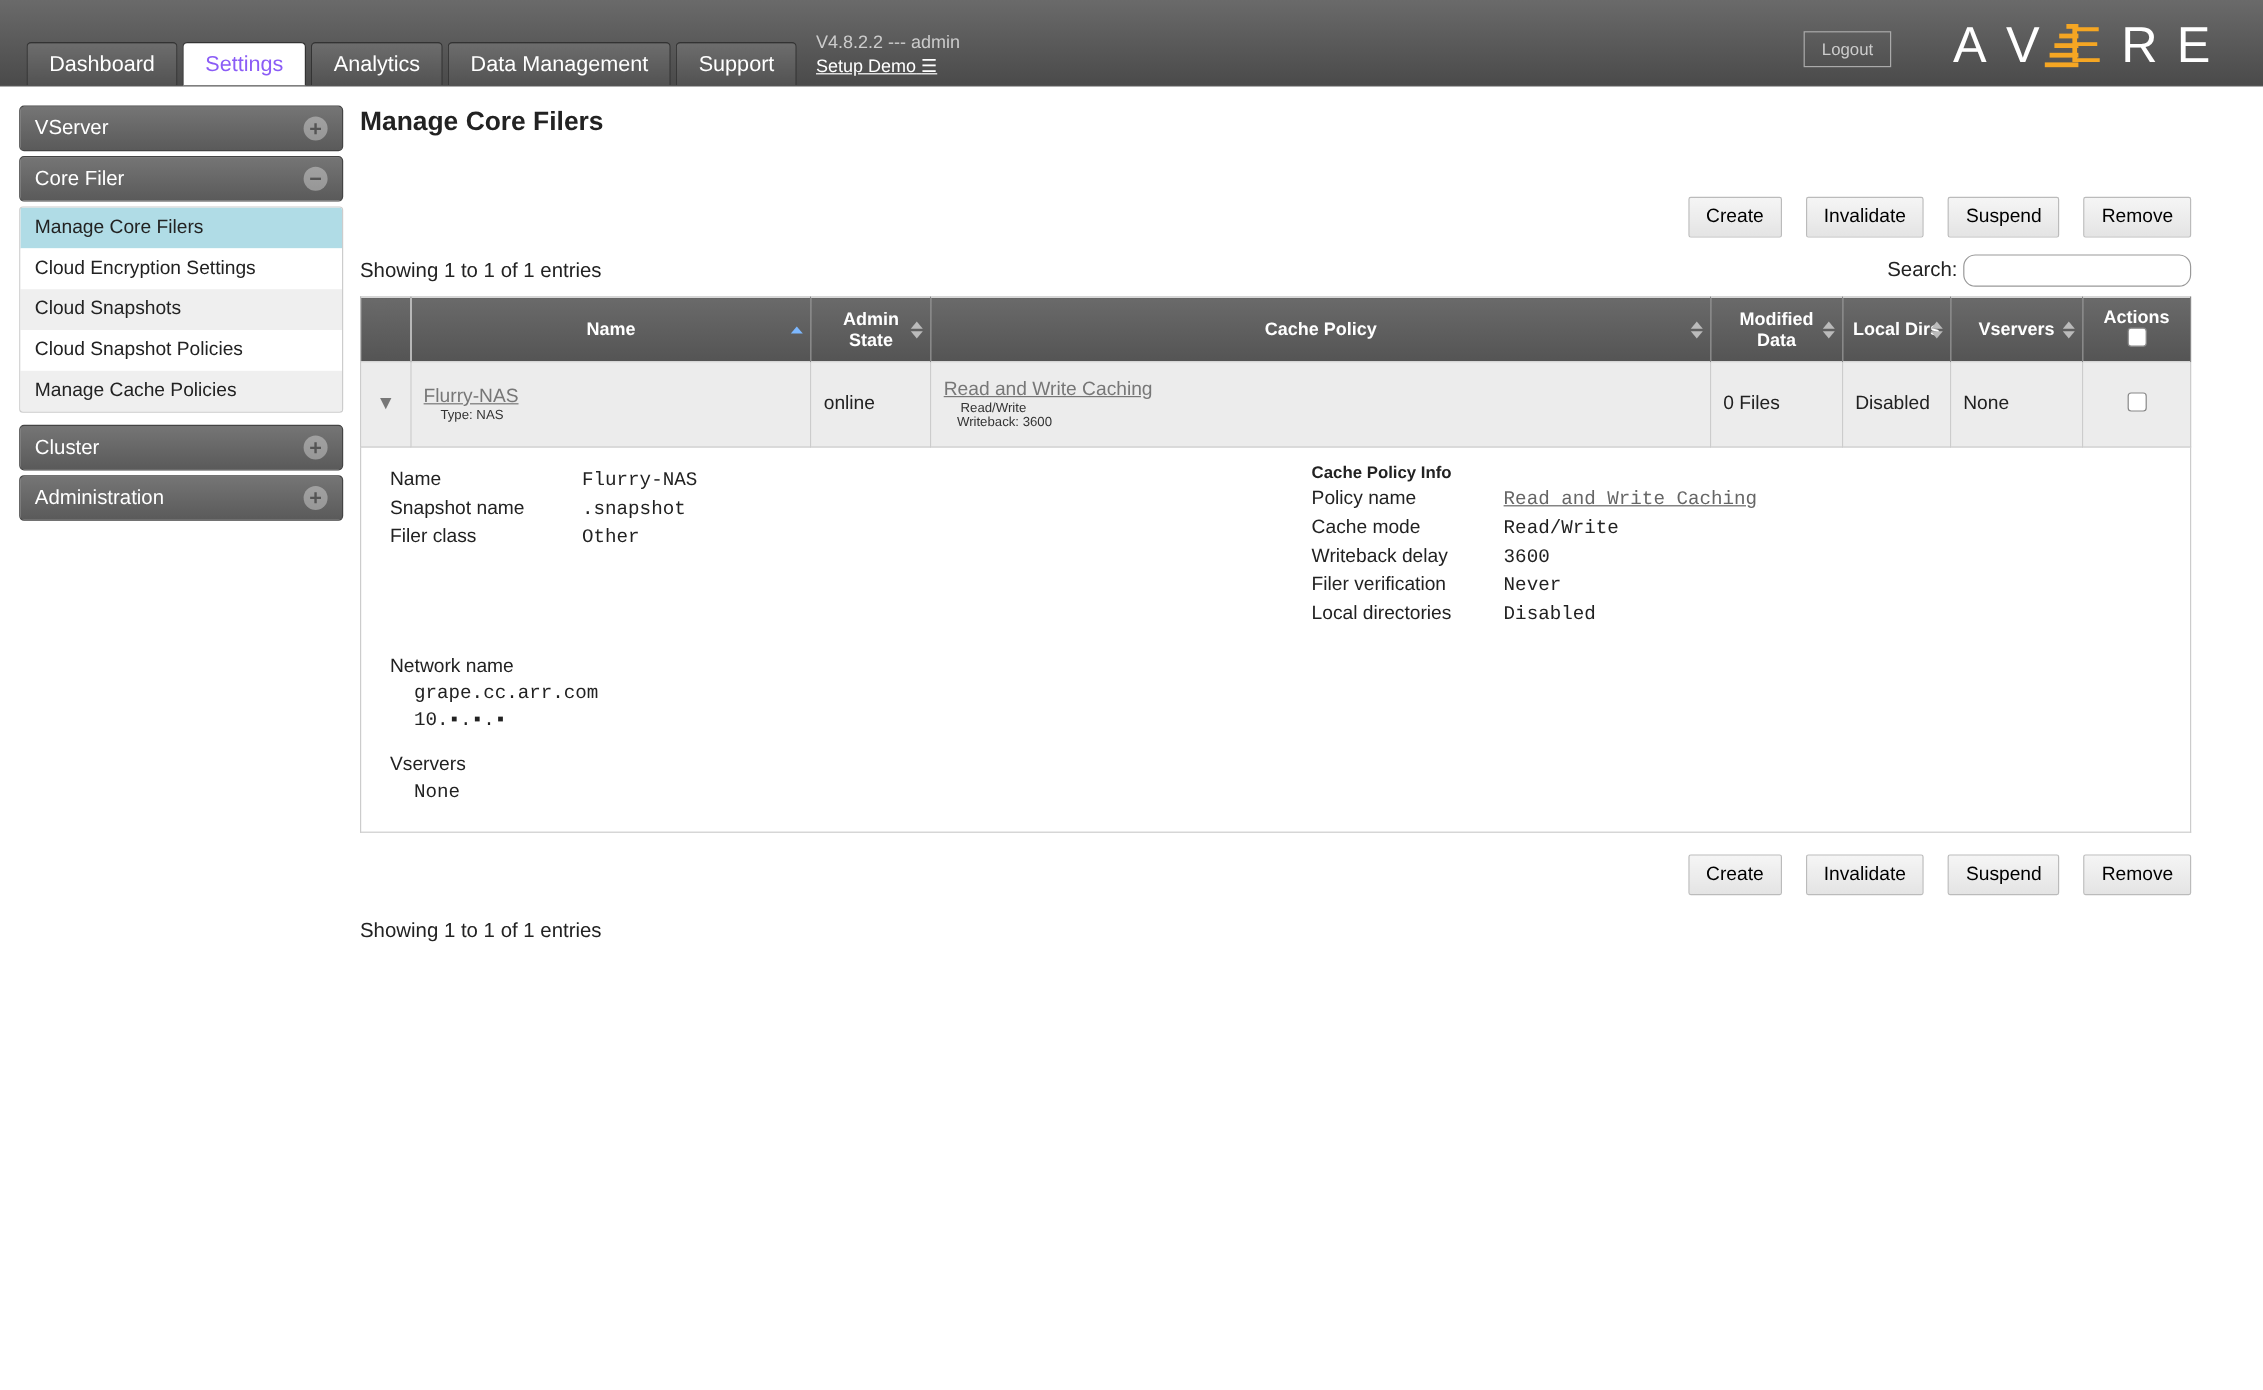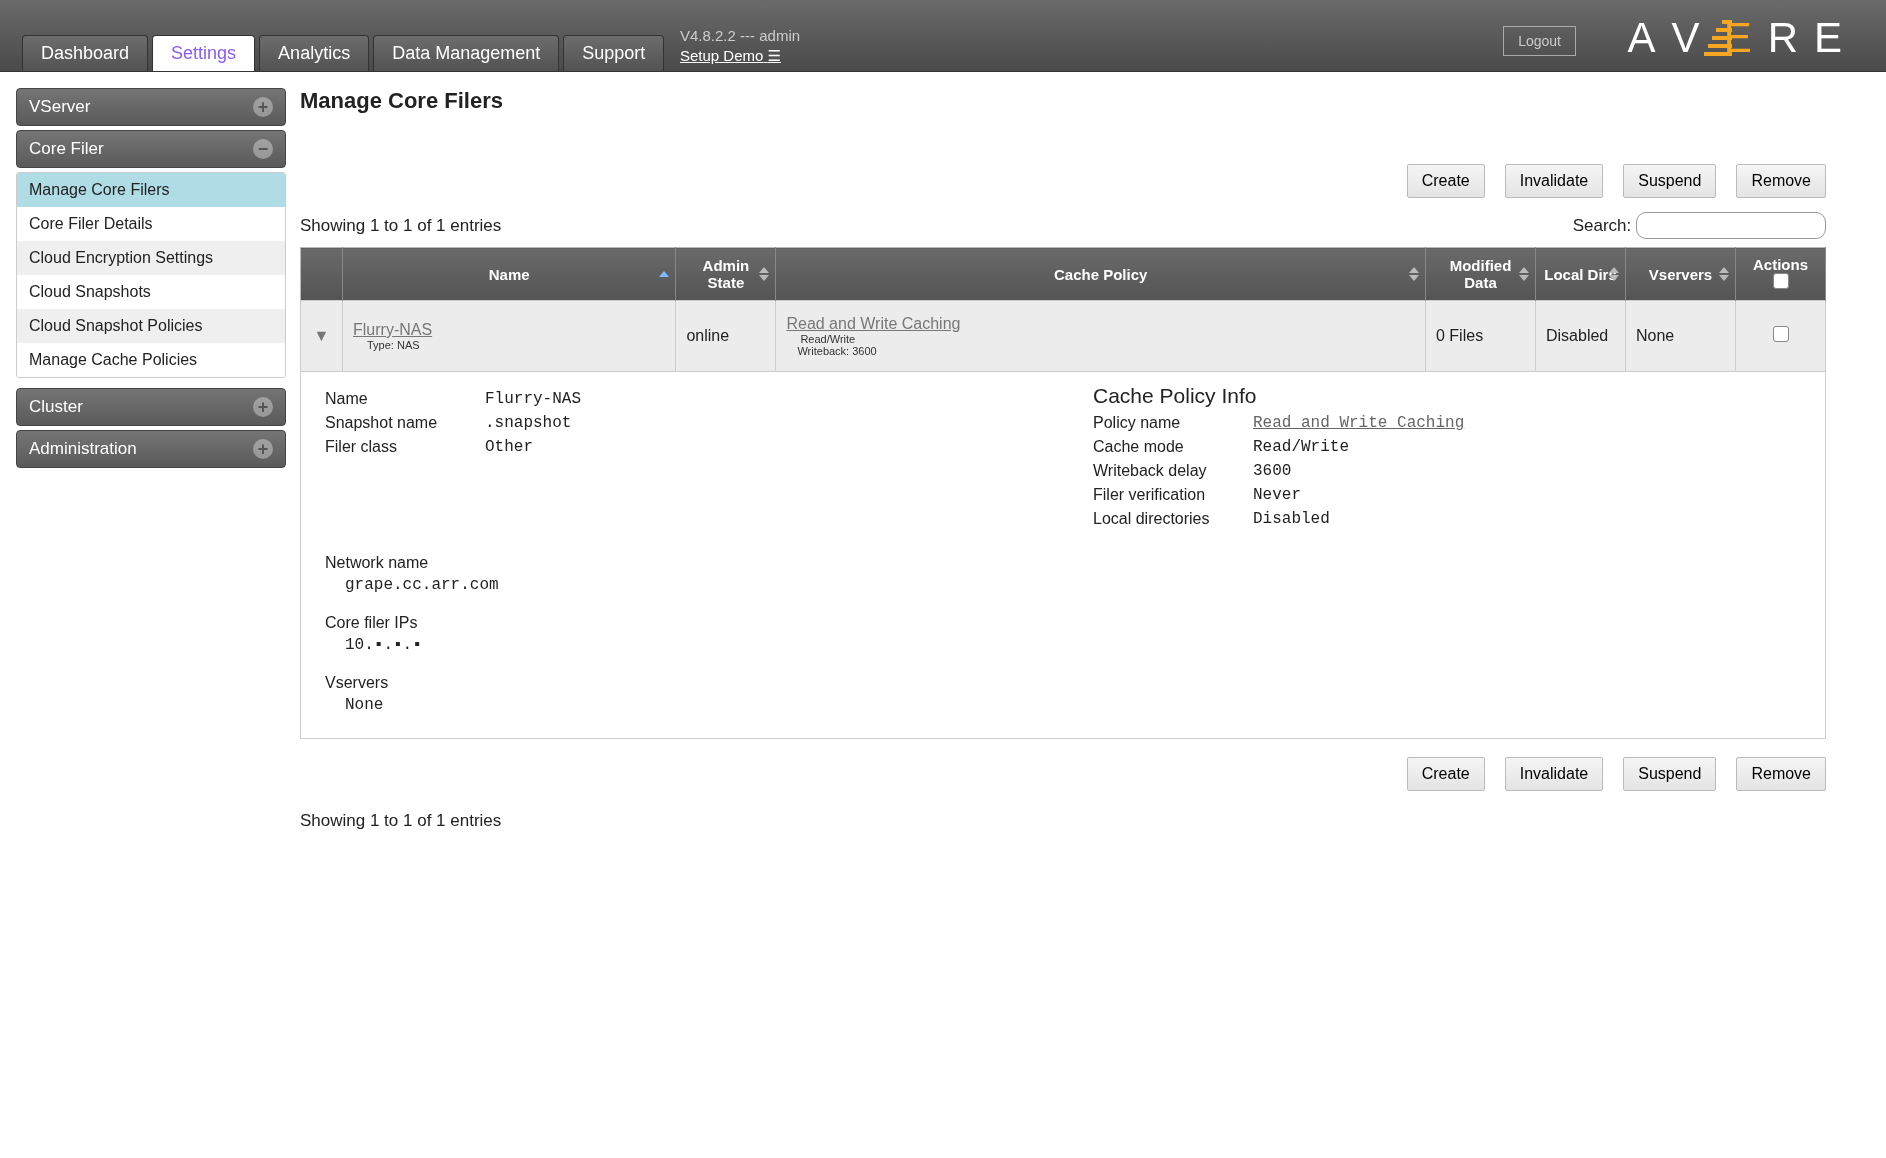--- a/index.html
+++ b/index.html
@@ -131,21 +131,21 @@
 .arrow-up.active { border-bottom-color:#7db8ff; }
 .data td { border:1px solid #ccc; background:#ececec; padding:14px 10px; vertical-align:middle; font-size:16px; }
 .expander { text-align:center; color:#777; cursor:pointer; }
 .link { color:#777; text-decoration:underline; cursor:pointer; }
 .sub { font-size:11px; color:#333; margin-left:14px;}
 
 
 .details { border:1px solid #ccc; border-top:none; padding: 12px 24px 24px 24px; font-size:16px; }
 .details-cols { display:flex; gap:60px; }
 .dcol { flex:1; }
-.dcol h3 { font-size:21px; font-weight:normal; margin-bottom:0; }
+.dcol h3 { font-size:14px; font-weight:bold; margin-bottom:0; }
 .kv { display:flex; margin:6px 0; }
 .kv .k { width:160px; }
 .kv .v { font-family: "Courier New", monospace; }
 .vlink { font-family:"Courier New",monospace; text-decoration:underline; color:#666; cursor:pointer;}
 .blocklabel { margin-top:20px; }
 .blockval { font-family:"Courier New",monospace; margin-left:20px; margin-top:4px; }
 
 .actions-chk { width:16px; height:16px; background:#fff; border:1px solid #888; border-radius:3px; display:inline-block; }
 
 .bottom-showing { margin-top:20px; font-size:17px;}
@@ -188,21 +188,20 @@
       <span>VServer</span>
       <span class="nav-icon">+</span>
     </div>
 
     <div class="nav-section">
       <span>Core Filer</span>
       <span class="nav-icon">−</span>
     </div>
     <div class="nav-items">
       <div class="nav-item selected">Manage Core Filers</div>
-      <div class="nav-item">Core Filer Details</div>
       <div class="nav-item">Cloud Encryption Settings</div>
       <div class="nav-item">Cloud Snapshots</div>
       <div class="nav-item">Cloud Snapshot Policies</div>
       <div class="nav-item">Manage Cache Policies</div>
     </div>
 
     <div class="nav-section">
       <span>Cluster</span>
       <span class="nav-icon">+</span>
     </div>
@@ -332,21 +331,20 @@
           <div class="kv">
               <span class="k">Local directories</span>
               <span class="v">Disabled</span>
             </div>
         </div>
       </div>
 
       <div class="blocklabel">Network name</div>
       <div class="blockval">grape.cc.arr.com</div>
 
-      <div class="blocklabel">Core filer IPs</div>
       <div class="blockval">10.▪.▪.▪</div>
 
       <div class="blocklabel">Vservers</div>
       <div class="blockval">None</div>
     </div>
 
     <div class="toolbar" style="margin-top:18px;">
       <button class="btn">Create</button>
       <button class="btn">Invalidate</button>
       <button class="btn">Suspend</button>

